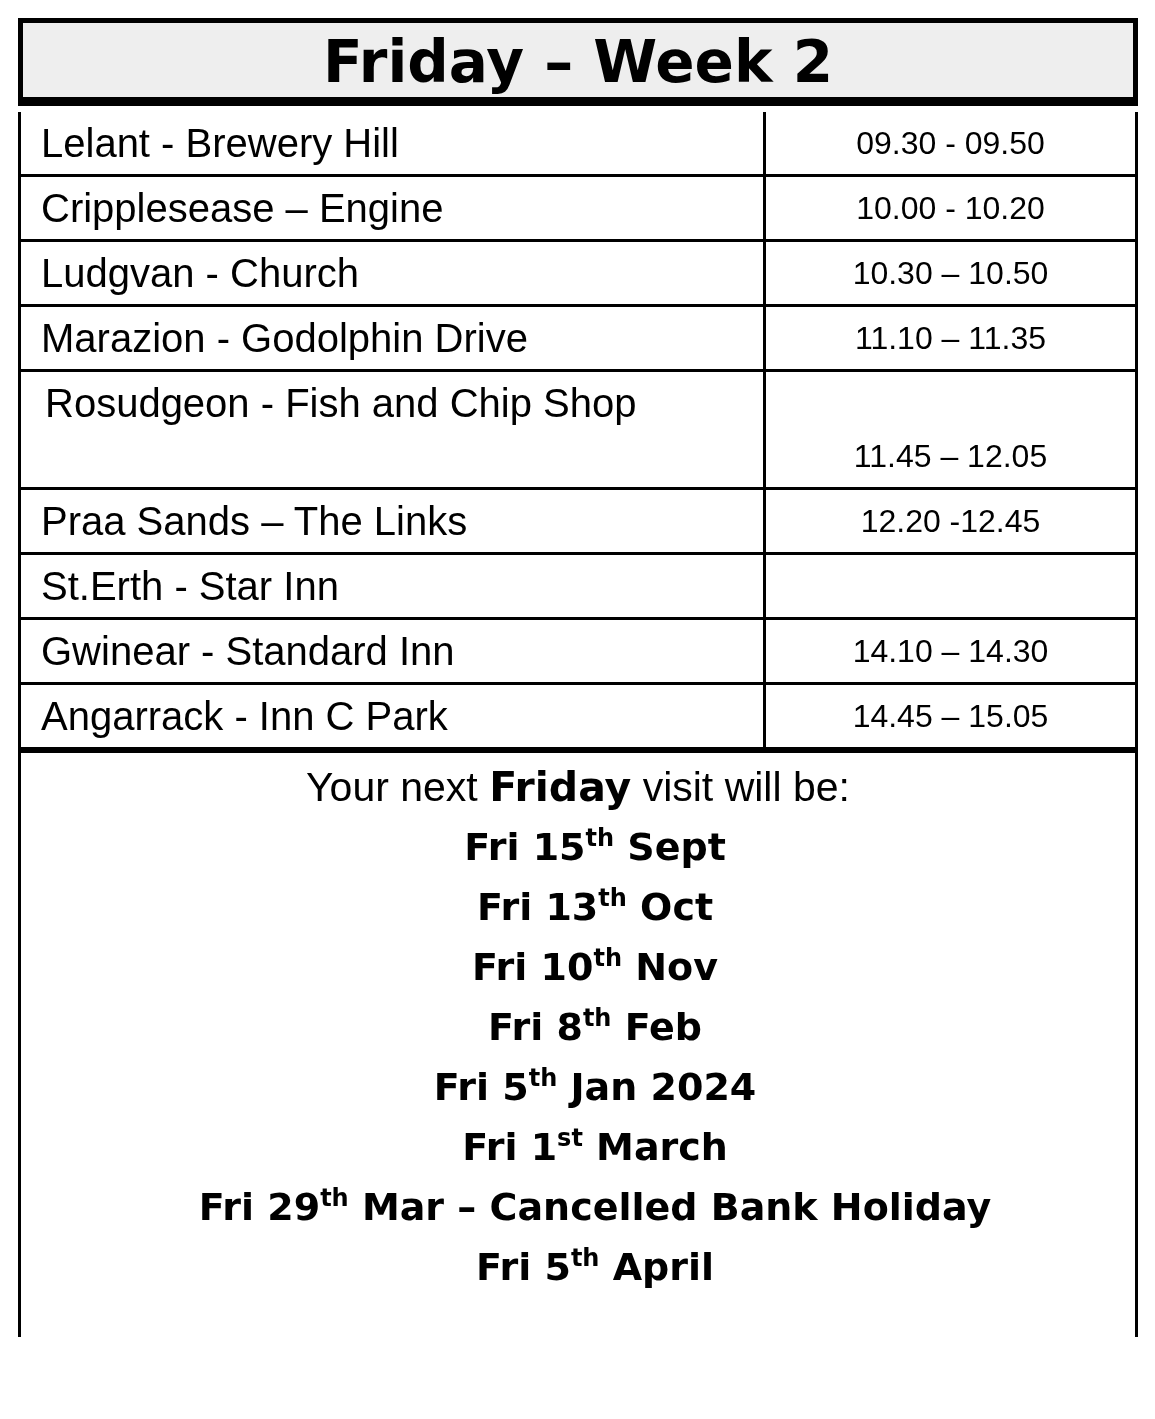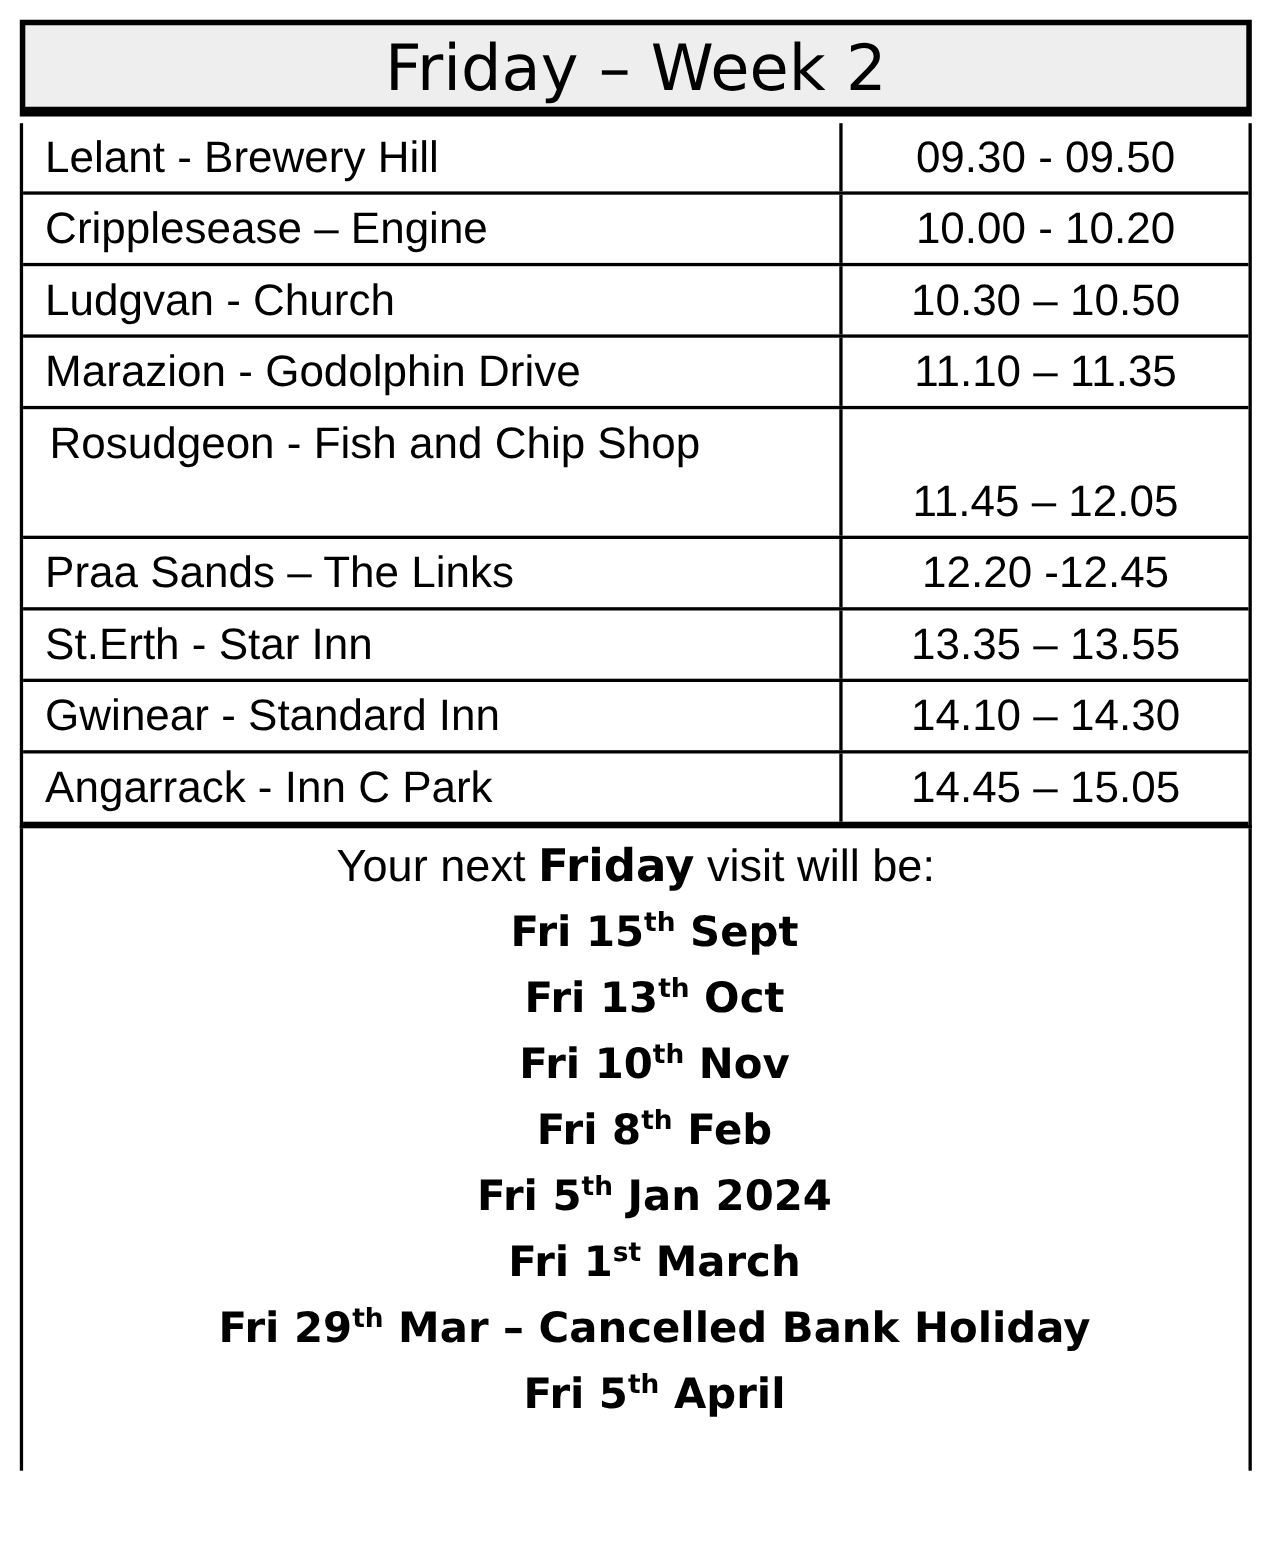--- a/index.html
+++ b/index.html
@@ -29,21 +29,21 @@
     top: 18px;
     width: 1120px;
     box-sizing: border-box;
     border: 5px solid #000000;
     border-bottom: 9px solid #000000;
     background: #eeeeee;
     height: 88px;
   }
   .title-text {
     font-size: 58px;
-    font-weight: normal;
+    font-weight: bold;
     text-align: center;
     line-height: 78px;
     letter-spacing: 0px;
     white-space: nowrap;
   }
 
   
   .table {
     position: absolute;
     left: 18px;
@@ -66,21 +66,21 @@
     border-right: 3px solid #000000;
     padding: 2px 0 2px 20px;
     font-size: 40px;
     line-height: 58px;
     font-family: "Liberation Sans", sans-serif;
     white-space: pre-line;
   }
   .cell-time {
     flex: 1;
     box-sizing: border-box;
-    font-size: 40px;
+    font-size: 32px;
     line-height: 58px;
     font-family: "Liberation Sans", sans-serif;
     text-align: center;
     display: flex;
     align-items: flex-end;
     justify-content: center;
     padding-bottom: 2px;
   }
   .row.tall .cell-place { line-height: 58px; padding-left: 24px; }
   .row.tall { min-height: 118px; }
@@ -147,21 +147,20 @@
       <div class="row tall">
         <div class="cell-place">Rosudgeon - Fish and Chip Shop</div>
         <div class="cell-time">11.45 – 12.05</div>
       </div>
       <div class="row">
         <div class="cell-place">Praa Sands – The Links</div>
         <div class="cell-time">12.20 -12.45</div>
       </div>
       <div class="row">
         <div class="cell-place">St.Erth - Star Inn</div>
-        <div class="cell-time">13.35 – 13.55</div>
       </div>
       <div class="row">
         <div class="cell-place">Gwinear - Standard Inn</div>
         <div class="cell-time">14.10 – 14.30</div>
       </div>
       <div class="row">
         <div class="cell-place">Angarrack - Inn C Park</div>
         <div class="cell-time">14.45 – 15.05</div>
       </div>
     </div>

